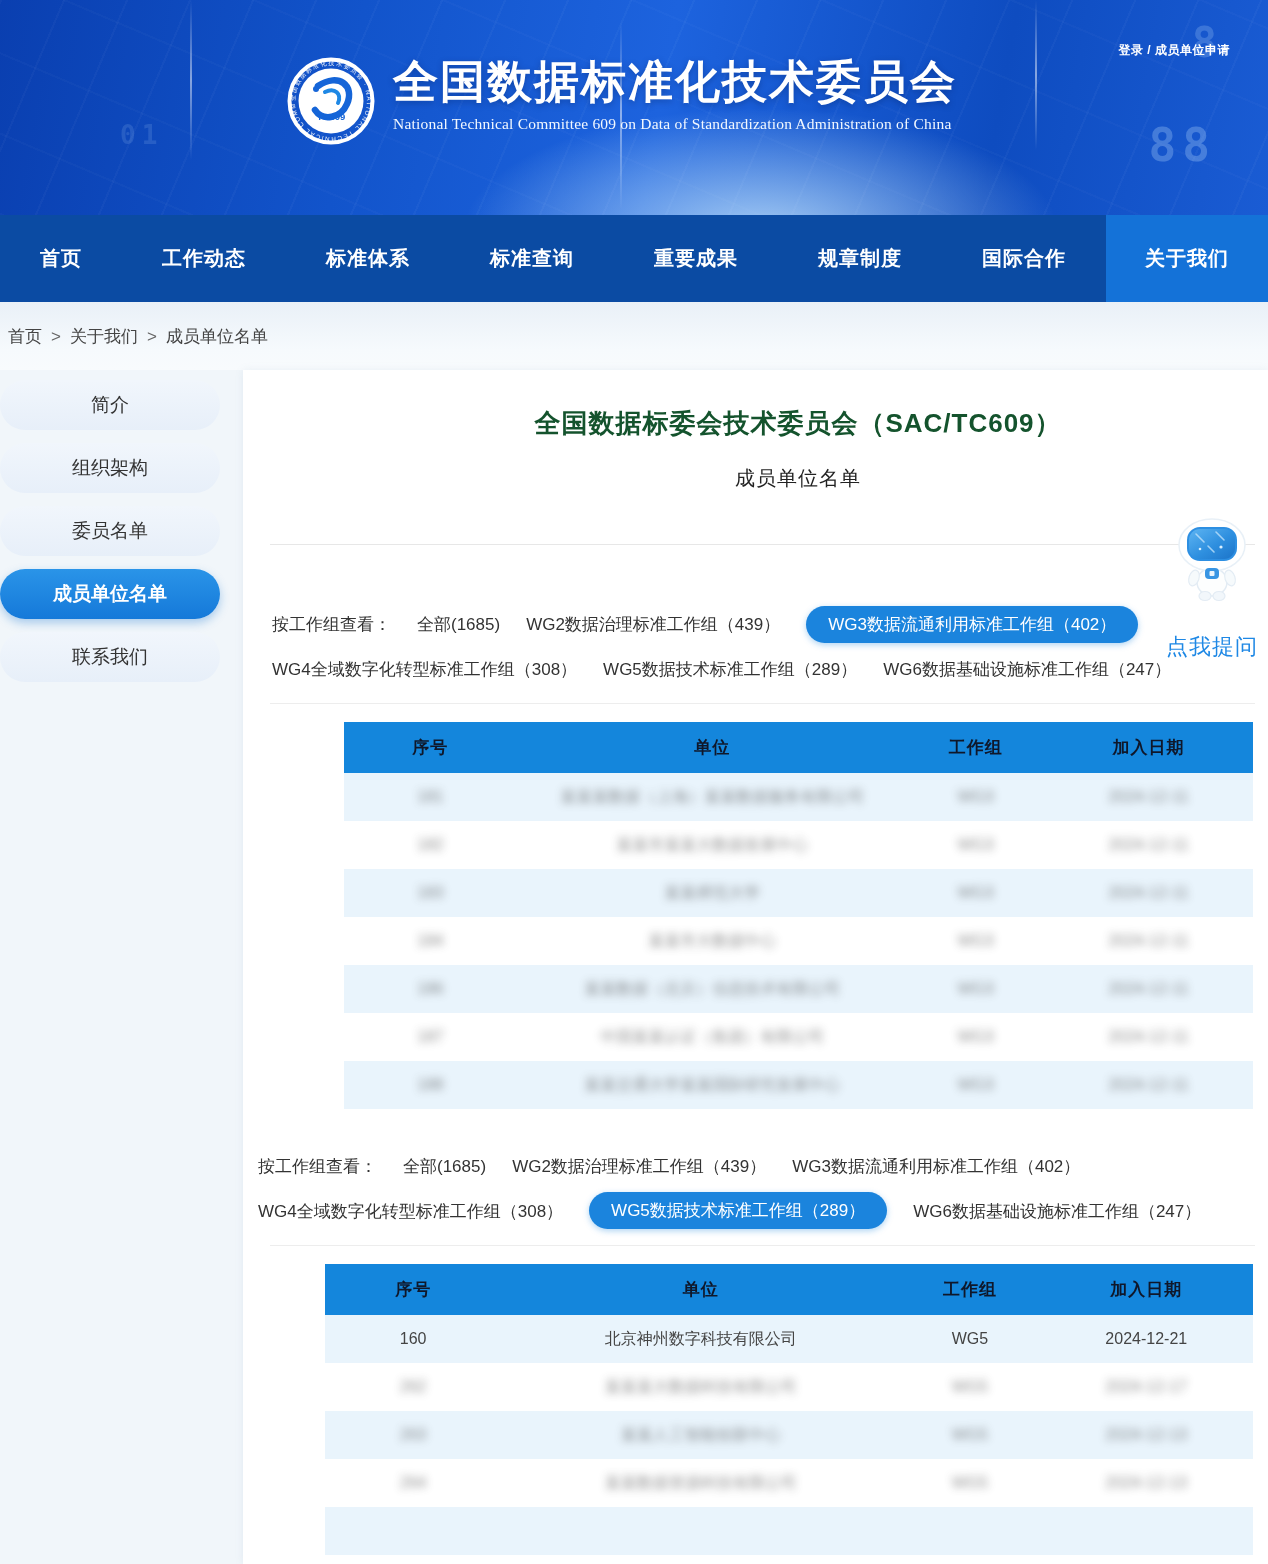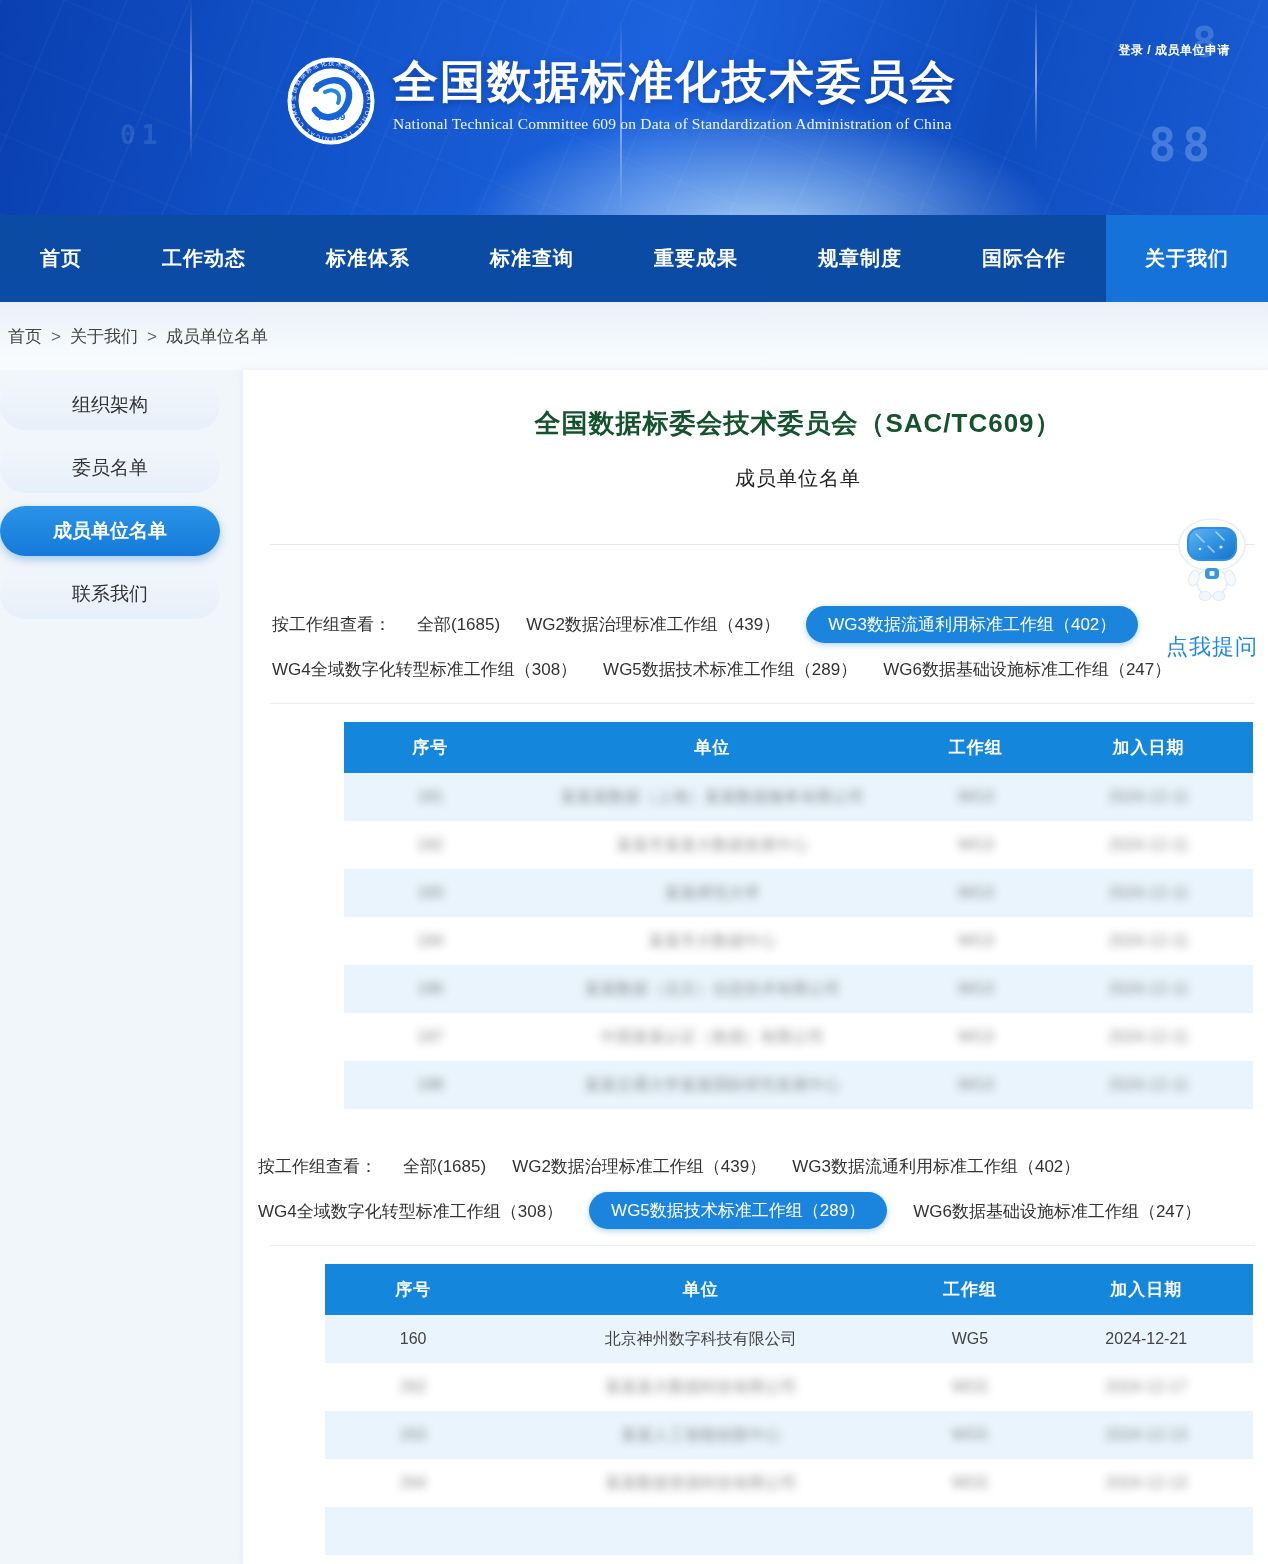--- a/index.html
+++ b/index.html
@@ -78,21 +78,21 @@
   .filter-tab { font-size:17px; color:#333; cursor:pointer; padding:6px 0; }
   .filter-tab.active {
     background:#1b84dd; color:#fff; border-radius:19px; padding:7px 22px;
     box-shadow:0 2px 6px rgba(27,132,221,.35);
   }
   .filter-divider { border-top:1px solid #ededed; margin:16px 13px 0 27px; }
   
   table { border-collapse:collapse; table-layout:fixed; margin-top:18px; }
   .section-1 table { margin-left:101px; width:909px; }
   .section-2 table { margin-left:82px; width:928px; }
-  thead th { background:#1486dc; color:#ffffff; font-size:17px; font-weight:700; height:51px; letter-spacing:1px; }
+  thead th { background:#1486dc; color:#0f172a; font-size:17px; font-weight:700; height:51px; letter-spacing:1px; }
   tbody td { height:48px; text-align:center; font-size:16px; color:#444; overflow:hidden; }
   tbody tr:nth-child(odd) { background:#e9f4fc; }
   tbody tr:nth-child(even) { background:#fff; }
   .blur-text { filter:blur(4px); opacity:.6; }
 </style>
 </head>
 <body>
 
 <header class="banner">
   <div class="grid"></div>
@@ -137,20 +137,21 @@
     <div class="nav-item">国际合作</div>
     <div class="nav-item active">关于我们</div>
   </nav>
 
 <div class="breadcrumb">
   <div class="inner" id="breadcrumb-inner"><span class="crumb">首页</span><span class="crumb-sep">&gt;</span><span class="crumb">关于我们</span><span class="crumb-sep">&gt;</span><span class="crumb">成员单位名单</span></div>
 </div>
 
 <div class="content">
   <aside class="sidebar" id="sidebar">
+      <div class="side-item">简介</div>
       <div class="side-item">组织架构</div>
       <div class="side-item">委员名单</div>
       <div class="side-item active">成员单位名单</div>
       <div class="side-item">联系我们</div>
     </aside>
 
   <main class="card">
     <div class="title-wrap">
       <div class="page-title">全国数据标委会技术委员会（SAC/TC609）</div>
       <div class="page-subtitle">成员单位名单</div>

